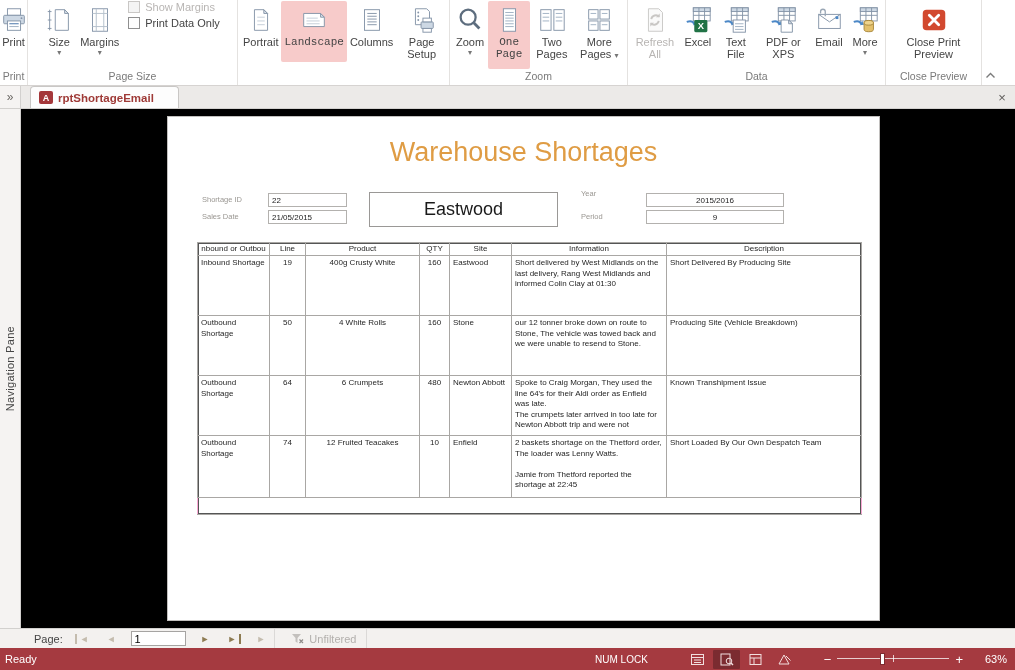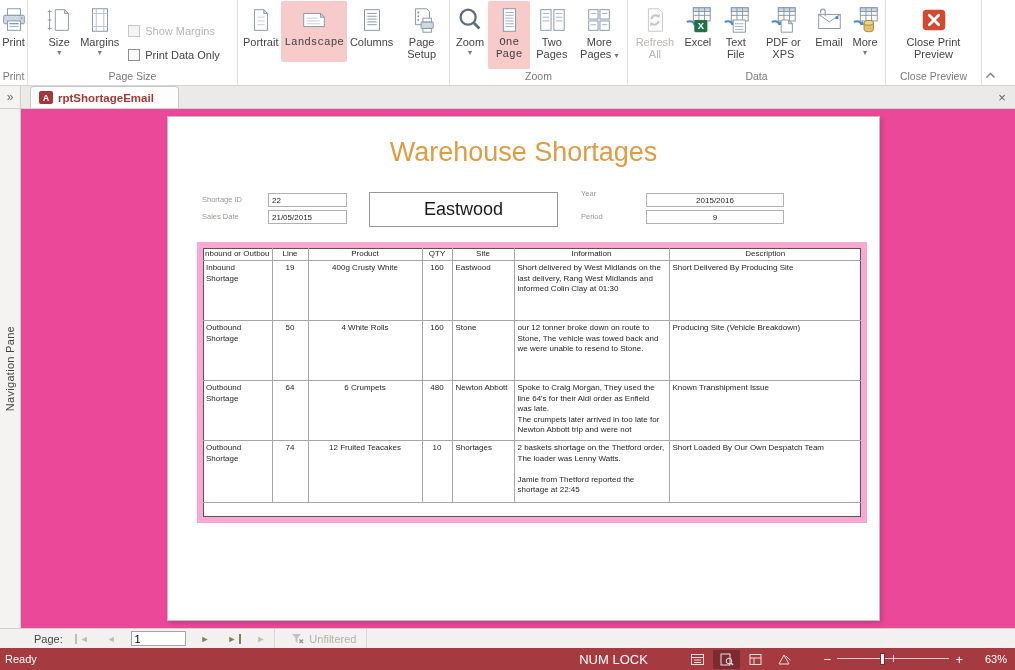--- a/index.html
+++ b/index.html
@@ -11,54 +11,54 @@
   .ribbon { height:86px; background:#fff; display:flex; align-items:stretch; border-bottom:1px solid #d6d3d1; }
   .rgroup { display:flex; flex-direction:column; border-right:1px solid #e4e2e0; }
   .rgroup-content { flex:1; display:flex; align-items:stretch; justify-content:center; padding:1px 2px 0 2px; }
   .rgroup-label { height:16px; font-size:10.5px; color:#7a7a7a; text-align:center; line-height:14px; }
   .rbtn { display:flex; flex-direction:column; align-items:center; padding:3px 3px 1px 3px; border-radius:2px; cursor:pointer; }
   .rbtn .ric { height:32px; display:flex; align-items:center; justify-content:center; }
   .rbtn .rlbl { font-size:11px; color:#444; text-align:center; line-height:1.12; white-space:pre-line; }
   .rbtn.selected { background:#f7cbca;font-family:Liberation Mono, monospace; }
   .rbtn.disabled .rlbl { color:#b8b5b3; }
   .drop { font-size:8px; color:#777; line-height:7px; margin-top:1px; }
-  .checkcol { display:flex; flex-direction:column; justify-content:flex-start; gap:12px; padding:24px 4px 0 6px; }
+  .checkcol { display:flex; flex-direction:column; justify-content:flex-start; gap:4px; padding:0 4px 0 6px; }
   .checkrow { display:flex; align-items:center; gap:5px; font-size:11px; color:#444; cursor:pointer; }
   .checkrow.disabled { color:#b8b5b3; }
   .cbx { width:12px; height:12px; border:1px solid #8f8f8f; background:#fdfdfd; flex:0 0 auto; }
   .checkrow.disabled .cbx { border-color:#c9c7c5; background:#f4f4f4; }
   .ribbon-collapse { width:17px; display:flex; align-items:flex-end; justify-content:center; padding-bottom:6px; cursor:pointer; }
 
   
   .tabrow { height:23px; background:#eceae8; display:flex; align-items:flex-end; border-bottom:1px solid #d2d0ce; }
   .navpane-toggle { width:21px; height:100%; background:#f5f3f2; border-right:1px solid #d2d0ce; color:#6d6a67; font-size:12px; display:flex; align-items:center; justify-content:center; cursor:pointer; }
   .doc-tab { height:22px; margin-left:9px; background:#fdfdfd; border:1px solid #c9c7c5; border-bottom:none; border-radius:4px 4px 0 0; display:flex; align-items:center; gap:5px; padding:0 24px 0 8px; cursor:pointer; }
   .doc-tab .tab-title { font-size:11.5px; color:#9f3a37; font-weight:bold; }
   .access-icon { width:14px; height:13px; background:#a4373a; border-radius:2px; color:#fff; font-size:9px; font-weight:bold; display:flex; align-items:center; justify-content:center; }
   .tab-close { margin-left:auto; width:26px; text-align:center; color:#5f5d5b; font-size:13px; cursor:pointer; align-self:center; }
 
   
   .mainrow { flex:1; display:flex; min-height:0; }
   .navpane-strip { width:21px; background:#f5f3f2; border-right:1px solid #d2d0ce; display:flex; align-items:center; justify-content:center; cursor:pointer; }
   .navpane-strip .vtext { writing-mode:vertical-rl; transform:rotate(180deg); font-size:11px; color:#444; letter-spacing:0.3px; }
-  .preview { flex:1; background:#ec4899; position:relative; overflow:hidden; }
+  .preview { flex:1; background:#000000; position:relative; overflow:hidden; }
 
   
   .page { position:absolute; left:146px; top:7px; width:713px; height:505px; background:#fff; border:1px solid #c2c0be; box-shadow:2px 2px 5px rgba(0,0,0,0.18); }
   .rpt-title { position:absolute; top:20px; left:0; width:100%; text-align:center; font-size:27px; color:#df9c44; }
   .fldlbl { position:absolute; font-size:7.5px; color:#9a9792; }
   .fldbox { position:absolute; height:14px; border:1px solid #b3b1ae; font-size:8px; color:#222; padding:2px 3px 0 3px; overflow:hidden; }
   .fld-center { text-align:center; }
   .sitebox { position:absolute; left:201px; top:75px; width:189px; height:35px; border:1px solid #9a9896; display:flex; align-items:center; justify-content:center; font-size:18px; color:#1a1a1a; }
 
   
   table.rpt { position:absolute; left:29px; top:125px; width:664px; border-collapse:collapse; table-layout:fixed; font-size:8px; color:#1f1f1f; }
   table.rpt td, table.rpt th { border:1px solid #a9a7a4; vertical-align:top; padding:2px 3px; overflow:hidden; line-height:1.3; font-weight:normal; }
   table.rpt th { text-align:center; height:13px; padding:1px 2px; white-space:nowrap; }
-  table.rpt { border:6px solid #f9a8d4; }
+  table.rpt { border:1px solid #f9a8d4; }
   table.rpt tr.filler td { border-left:none; border-right:none; border-top:1px solid #a9a7a4; height:17px; }
   table.rpt { box-shadow:0 0 0 1px #555 inset; }
   td.c-type { text-align:left; }
   td.c-line, td.c-qty { text-align:center; }
   td.c-prod { text-align:center; }
   td.c-info, td.c-desc, td.c-site { text-align:left; white-space:pre-line; }
 
   
   .recordnav { height:20px; background:#f3f1ef; border-top:1px solid #d2d0ce; display:flex; align-items:center; font-size:11px; color:#444; }
   .rn-left { display:flex; align-items:center; margin-left:34px; gap:12px; height:100%; }
@@ -68,21 +68,21 @@
   .rn-bar-l { border-left:2px solid currentColor; }
   .rn-bar-r { border-right:2px solid currentColor; }
   .rn-pagebox { width:55px; height:15px; border:1px solid #a6a4a2; background:#fff; font-size:11px; padding:0 3px; font-family:"Liberation Sans", sans-serif; }
   .rn-sep { width:1px; height:100%; background:#dbd9d7; margin:0 6px; }
   .rn-filter { display:flex; align-items:center; gap:5px; color:#b3b0ad; padding:0 10px; height:100%; border-right:1px solid #dbd9d7; cursor:pointer; }
 
   
   .statusbar { height:22px; background:#a53a40; color:#fff; display:flex; align-items:center; font-size:11px; }
   .sb-ready { margin-left:5px; }
   .sb-right { margin-left:auto; display:flex; align-items:center; }
-  .sb-numlock { margin-right:36px; font-size:13px; }
+  .sb-numlock { margin-right:36px; font-size:10px; }
   .sb-views { display:flex; align-items:center; gap:2px; margin-right:26px; }
   .sb-view { width:27px; height:19px; display:flex; align-items:center; justify-content:center; border-radius:1px; cursor:pointer; }
   .sb-view.active { background:rgba(0,0,0,0.25); }
   .sb-zoom { display:flex; align-items:center; gap:6px; margin-right:10px; }
   .sb-sign { font-size:13px; cursor:pointer; }
   .sb-track { position:relative; width:112px; height:12px; cursor:pointer; }
   .sb-track .line { position:absolute; left:0; right:0; top:5px; height:1px; background:rgba(255,255,255,0.75); }
   .sb-track .tick { position:absolute; left:50%; top:2px; width:1px; height:7px; background:rgba(255,255,255,0.75); }
   .sb-track .thumb { position:absolute; left:38%; top:0; width:5px; height:12px; background:#fff; border:1px solid #7e2b30; }
   .sb-pct { width:34px; text-align:right; margin-right:8px; }
@@ -472,21 +472,21 @@
             <td class="c-site">Newton Abbott</td>
             <td class="c-info">Spoke to Craig Morgan, They used the line 64's for their Aldi order as Enfield was late.
 The crumpets later arrived in too late for Newton Abbott trip and were not</td>
             <td class="c-desc">Known Transhipment Issue</td>
           </tr>
           <tr style="height:62px;">
             <td class="c-type">Outbound Shortage</td>
             <td class="c-line">74</td>
             <td class="c-prod">12 Fruited Teacakes</td>
             <td class="c-qty">10</td>
-            <td class="c-site">Shortages</td>
+            <td class="c-site">Enfield</td>
             <td class="c-info">2 baskets shortage on the Thetford order, The loader was Lenny Watts.
 
 Jamie from Thetford reported the shortage at 22:45</td>
             <td class="c-desc">Short Loaded By Our Own Despatch Team</td>
           </tr>
           <tr class="filler">
             <td colspan="7"></td>
           </tr>
         </tbody>
           </table>

